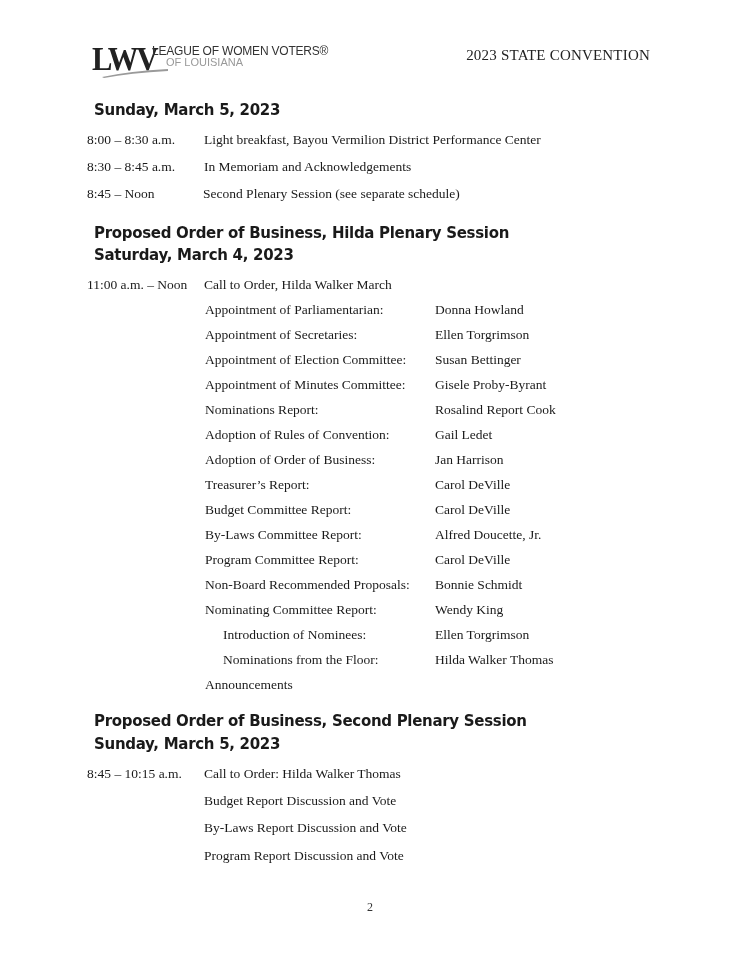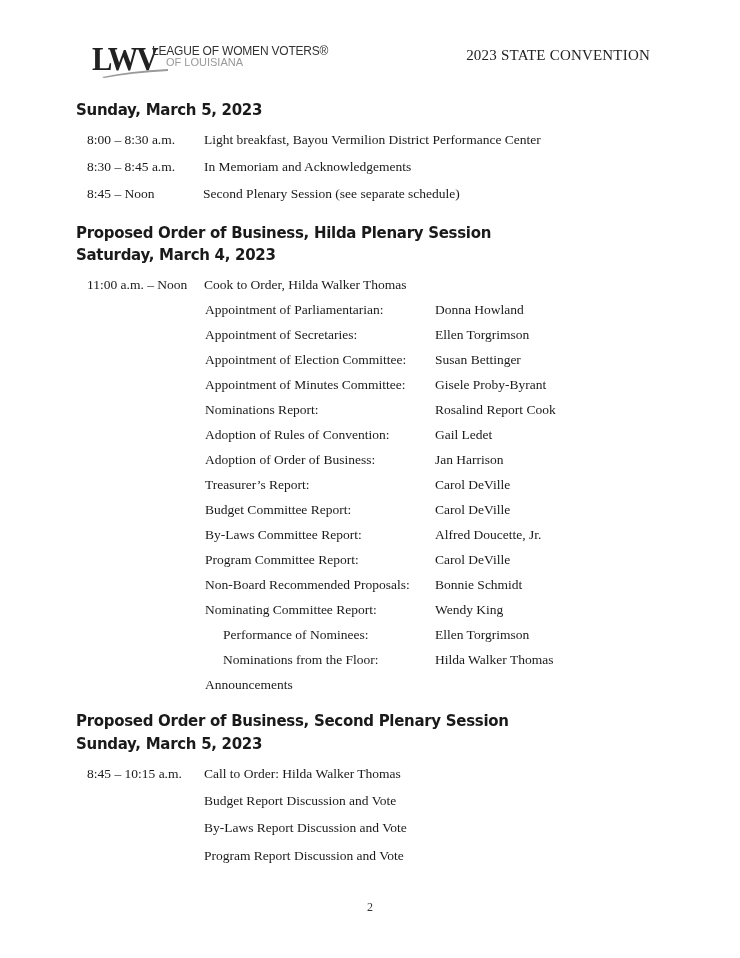--- a/index.html
+++ b/index.html
@@ -6,21 +6,21 @@
   body { width: 740px; height: 958px; position: relative; overflow: hidden; color: #1a1a1a; }
 
   .header { position: absolute; top: 38px; left: 90px; width: 560px; height: 50px; }
   .logo { position: absolute; left: 0; top: 0; width: 230px; height: 45px; text-align: center; }
   .logo-lwv { position: absolute; left: 2px; top: 2px; font-family: "Liberation Serif", serif; font-weight: bold; font-size: 34px; letter-spacing: -2px; color: #222; transform: scaleX(0.9); transform-origin: left; }
   .logo-line1 { position: absolute; left: 62px; top: 6px; font-family: "Liberation Sans", sans-serif; font-size: 12px; color: #333; letter-spacing: -0.2px; white-space: nowrap; }
   .logo-line2 { position: absolute; left: 76px; top: 18px; font-family: "Liberation Sans", sans-serif; font-size: 11px; color: #999; white-space: nowrap; }
   .logo-swoosh { position: absolute; left: 10px; top: 30px; width: 70px; height: 10px; }
   .conv-title { position: absolute; right: 0; top: 9px; font-family: "Liberation Serif", serif; font-size: 15px; color: #222; letter-spacing: 0.2px; margin-left: 48px; }
 
-  .section-head { position: absolute; left: 76px; font-family: "DejaVu Sans", sans-serif; font-size: 15px; font-weight: bold; color: #1a1a1a; line-height: 23px; white-space: nowrap; letter-spacing: -0.3px; }
+  .section-head { position: absolute; left: 94px; font-family: "DejaVu Sans", sans-serif; font-size: 15px; font-weight: bold; color: #1a1a1a; line-height: 23px; white-space: nowrap; letter-spacing: -0.3px; }
   .row { position: absolute; left: 87px; font-family: "Liberation Serif", serif; font-size: 13.5px; color: #1a1a1a; white-space: nowrap; }
   .time { position: absolute; left: 0; }
   .desc { position: absolute; left: 117px; }
   .item-label { position: absolute; left: 118px; }
   .item-label.indent { left: 136px; }
   .item-name { position: absolute; left: 348px; }
   .page-num { position: absolute; top: 900px; left: 0; width: 740px; text-align: center; font-family: "Liberation Serif", serif; font-size: 12px; color: #333; }
 </style>
 </head>
 <body>
@@ -50,21 +50,21 @@
 <div class="row" style="top:186px">
   <span class="time">8:45 – Noon</span>
   <span class="desc" style="left:116px">Second Plenary Session (see separate schedule)</span>
 </div>
 
 <div class="section-head" style="top:222px">Proposed Order of Business, Hilda Plenary Session</div>
 <div class="section-head" style="top:244px">Saturday, March 4, 2023</div>
 
 <div class="row" style="top:277px">
   <span class="time">11:00 a.m. – Noon</span>
-  <span class="desc">Cook to Order, Hilda Walker Thomas</span>
+  <span class="desc">Call to Order, Hilda Walker March</span>
 </div>
 
 <div class="row" style="top:302px">
   <span class="item-label">Appointment of Parliamentarian:</span>
   <span class="item-name">Donna Howland</span>
 </div>
 <div class="row" style="top:327px">
   <span class="item-label">Appointment of Secretaries:</span>
   <span class="item-name">Ellen Torgrimson</span>
 </div>
@@ -106,21 +106,21 @@
 </div>
 <div class="row" style="top:577px">
   <span class="item-label">Non-Board Recommended Proposals:</span>
   <span class="item-name">Bonnie Schmidt</span>
 </div>
 <div class="row" style="top:602px">
   <span class="item-label">Nominating Committee Report:</span>
   <span class="item-name">Wendy King</span>
 </div>
 <div class="row" style="top:627px">
-  <span class="item-label indent">Performance of Nominees:</span>
+  <span class="item-label indent">Introduction of Nominees:</span>
   <span class="item-name">Ellen Torgrimson</span>
 </div>
 <div class="row" style="top:652px">
   <span class="item-label indent">Nominations from the Floor:</span>
   <span class="item-name">Hilda Walker Thomas</span>
 </div>
 <div class="row" style="top:677px">
   <span class="item-label">Announcements</span>
 </div>
 

